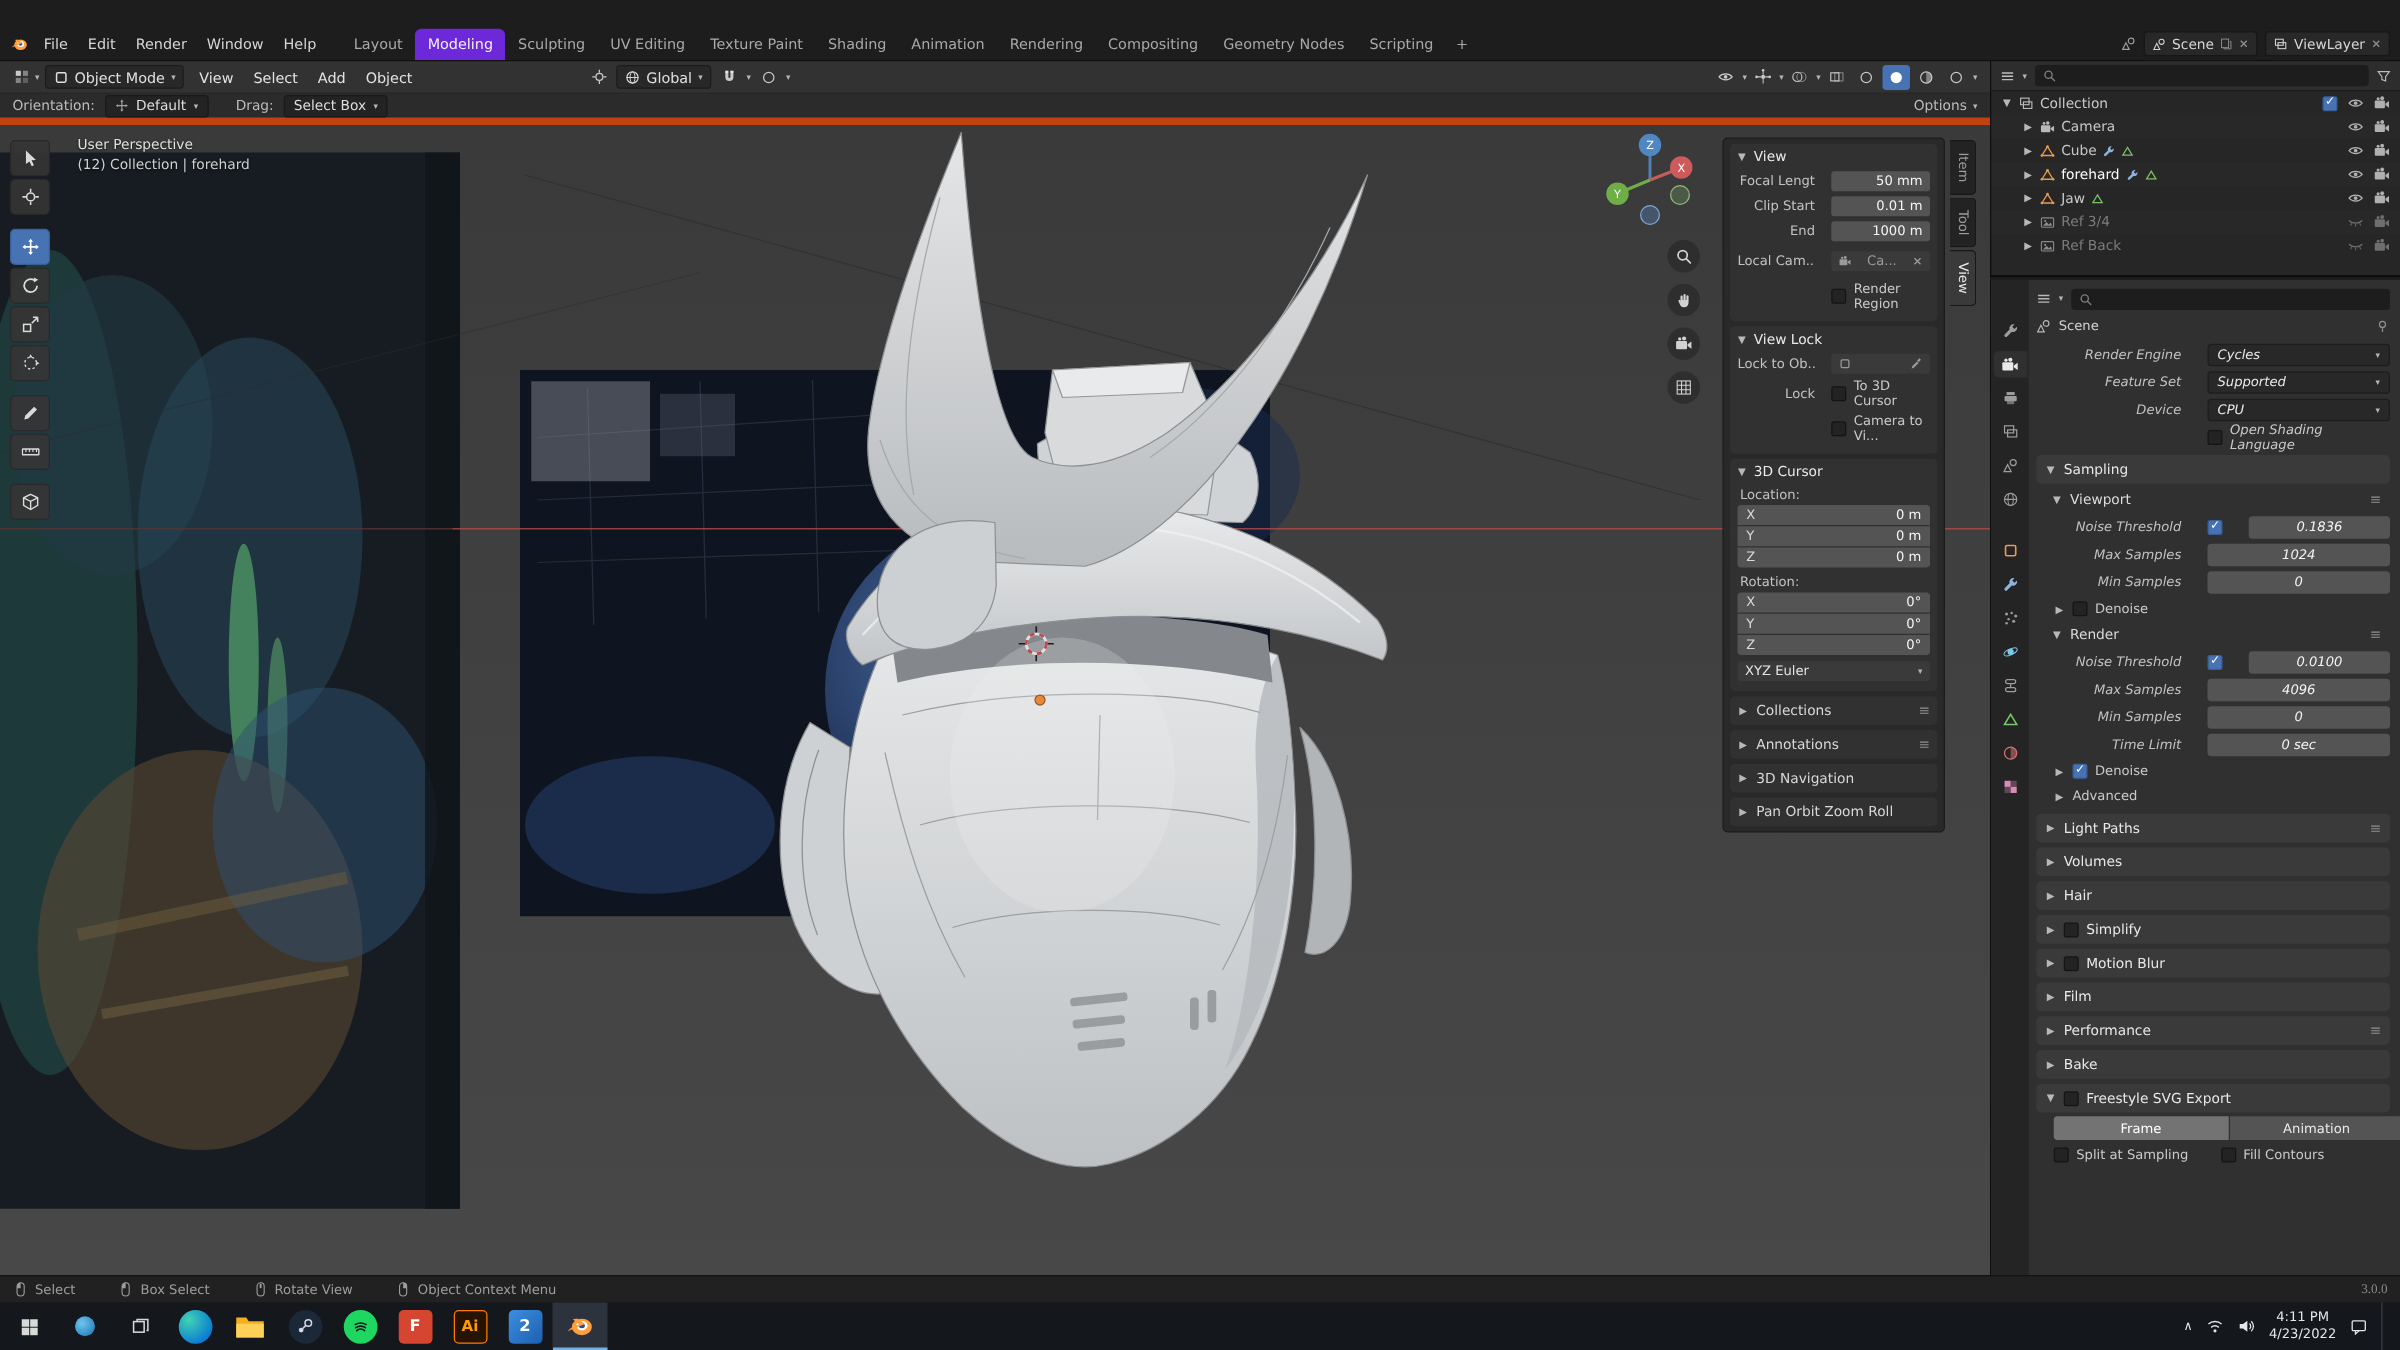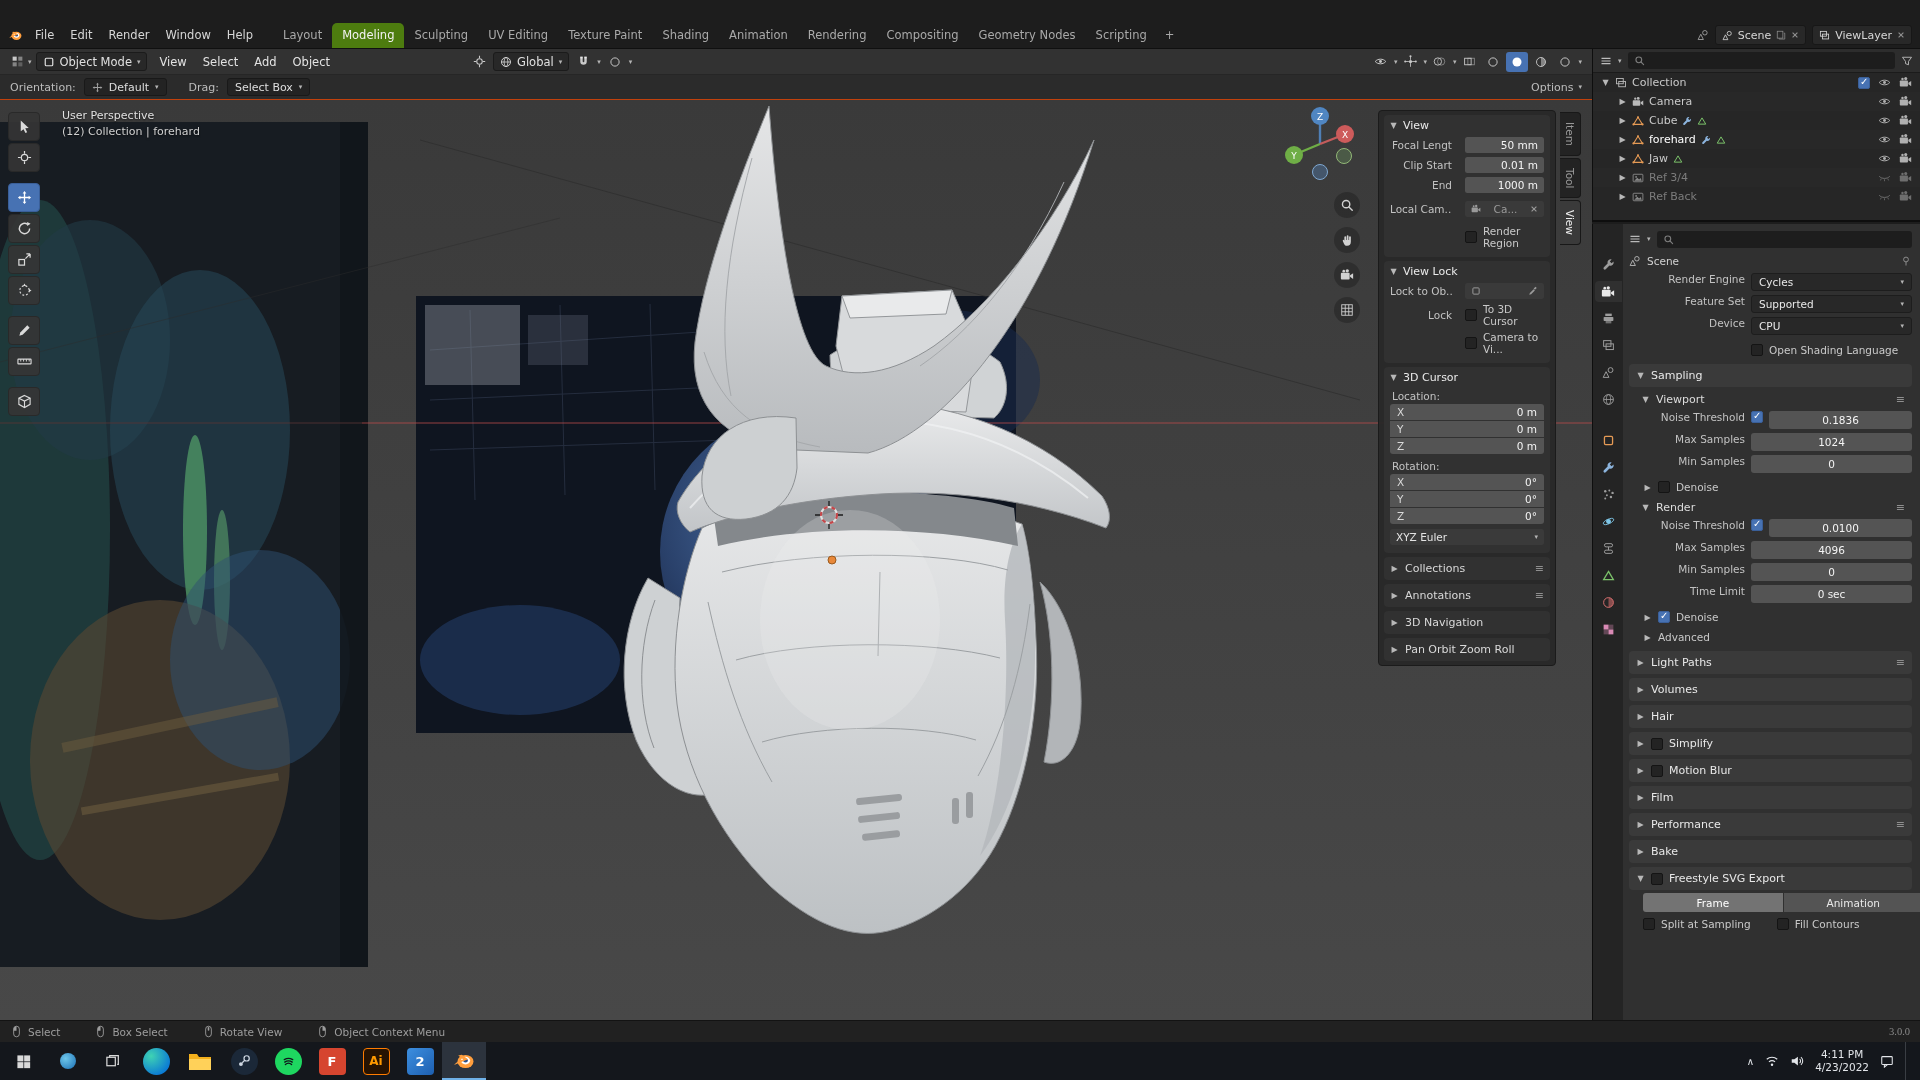--- a/index.html
+++ b/index.html
@@ -14,39 +14,39 @@
   .titlebar .app-ic { margin:0 7px 0 6px; }
   .win-controls { margin-left:auto; display:flex; height:100%; }
   .win-btn { width:36px; display:flex; align-items:center; justify-content:center; color:#d5d5d5; font-size:11px; }
 
   
   .menubar { position:absolute; top:22px; left:0; right:0; height:27px; background:#1d1d1d;
              border-bottom:1px solid #101010; display:flex; align-items:center; font-size:11.5px; }
   .menu-item { padding:4px 8px; color:#d6d6d6; border-radius:3px; }
   .ws-tabs { display:flex; margin-left:12px; height:100%; align-items:flex-end; }
   .ws-tab { padding:5px 10px 6px; color:#a9a9a9; border-radius:5px 5px 0 0; white-space:nowrap; }
-  .ws-tab.active { background:#4d7c0f; color:#f2f2f2; }
+  .ws-tab.active { background:#6d28d9; color:#f2f2f2; }
   .ws-add { padding:5px 8px 6px; color:#a9a9a9; }
   .scene-widgets { margin-left:auto; display:flex; gap:6px; margin-right:8px; align-items:center; }
   .widget { background:#282828; border:1px solid #171717; height:20px; border-radius:3px;
             display:flex; align-items:center; gap:5px; padding:0 6px; font-size:11px; color:#d6d6d6; }
   .widget .dim { color:#8f8f8f; }
 
   
   .toolheader { position:absolute; top:49px; left:0; width:1592px; height:26px; background:#323232;
                 border-bottom:1px solid #262626; display:flex; align-items:center; font-size:11.5px; padding:0 6px; }
   .th-menu { padding:3px 8px; color:#e3e3e3; border-radius:3px; }
   .mini-dd { background:#282828; border:1px solid #1b1b1b; border-radius:3px; height:19px;
              display:flex; align-items:center; gap:5px; padding:0 6px; color:#e0e0e0; }
   .icbtn { width:22px; height:20px; display:flex; align-items:center; justify-content:center; color:#c9c9c9; border-radius:3px; }
   .icbtn.active { background:#4772b3; color:#fff; }
   .chevt { font-size:7px; color:#b5b5b5; }
 
   .toolsettings { position:absolute; top:75px; left:0; width:1592px; height:25px; background:#2b2b2b;
-                  border-bottom:1px solid #c2410c; display:flex; align-items:center; padding:0 10px; font-size:11px; color:#bdbdbd; gap:8px; }
+                  border-bottom:6px solid #c2410c; display:flex; align-items:center; padding:0 10px; font-size:11px; color:#bdbdbd; gap:8px; }
   .ts-dd { background:#232323; border:1px solid #191919; border-radius:3px; height:18px;
            display:flex; align-items:center; padding:0 7px; gap:6px; color:#dedede; }
 
   
   .viewport { position:absolute; top:100px; left:0; width:1592px; height:920px; overflow:hidden; background:#3d3d3d; }
   .viewport > svg.scene { position:absolute; inset:0; }
   .vp-overlay { position:absolute; left:62px; top:8px; font-size:11px; color:#e0e0e0; line-height:16px;
                 text-shadow:0 1px 2px rgba(0,0,0,.65); }
   .vp-overlay .l2 { color:#d0d0d0; }
 
@@ -115,21 +115,21 @@
                 padding-top:30px; gap:6px; flex-shrink:0; }
   .ptab { width:27px; height:21px; display:flex; align-items:center; justify-content:center;
           color:#9d9d9d; border-radius:4px 0 0 4px; flex-shrink:0; }
   .ptab.active { background:#303030; color:#e9e9e9; }
   .ptab-gap { height:8px; flex-shrink:0; }
   .props-main { flex:1; padding:4px 8px 0 6px; overflow:hidden; }
   .pm-top { display:flex; align-items:center; gap:6px; height:22px; color:#b9b9b9; }
   .pm-search { flex:1; height:17px; background:#1d1d1d; border-radius:3px; display:flex; align-items:center; gap:5px; padding:0 6px; color:#7d7d7d; }
   .crumb { display:flex; align-items:center; gap:6px; height:22px; color:#d2d2d2; }
   .crumb .pin { margin-left:auto; color:#8f8f8f; }
-  .pr-row { display:flex; gap:6px; height:21px; margin:1px 0; }
+  .pr-row { display:flex; align-items:center; gap:21px; height:21px; margin:1px 0;font-style:italic; }
   .pr-lbl { width:116px; text-align:right; color:#c2c2c2; flex-shrink:0; }
   .pr-dd { flex:1; background:#282828; border:1px solid #1d1d1d; height:18px; border-radius:3px;
            display:flex; align-items:center; justify-content:space-between; padding:0 7px; color:#e8e8e8; }
   .pr-num { flex:1; background:#545454; height:18px; border-radius:3px; display:flex; align-items:center;
             justify-content:center; color:#f4f4f4; }
   .panel-hdr { height:23px; background:#3a3a3a; border-radius:4px; display:flex; align-items:center;
                gap:6px; padding:0 7px; color:#e8e8e8; font-size:11px; margin:4px 0 2px; }
   .sub-hdr { height:21px; display:flex; align-items:center; gap:6px; padding:0 7px 0 12px; color:#dcdcdc; font-size:11px; }
   .inrow { display:flex; align-items:center; gap:6px; height:20px; padding-left:14px; color:#c9c9c9; }
   .seg { display:flex; height:19px; margin:3px 0 2px 14px; width:280px; }

